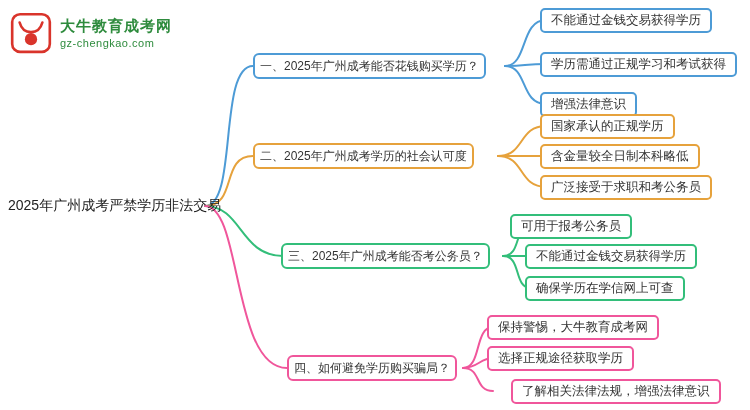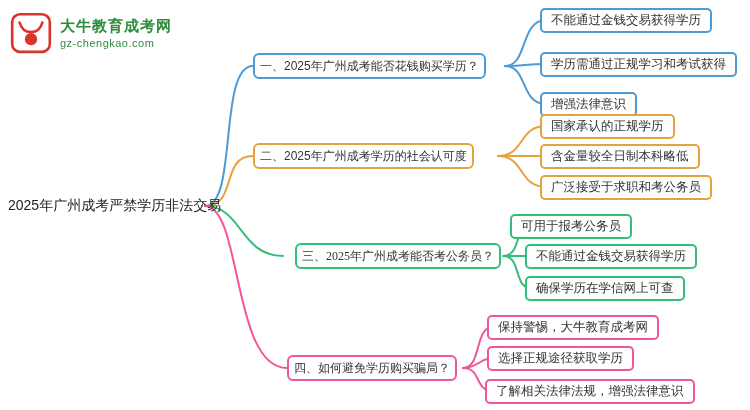--- a/index.html
+++ b/index.html
@@ -121,21 +121,21 @@
 <div class="node branch c0" style="left: 253px; top: 53px; border-color: rgb(77, 155, 214);">一、2025年广州成考能否花钱购买学历？</div>
 <div class="node leaf c0" style="left: 540px; top: 8px; border-color: rgb(77, 155, 214);">不能通过金钱交易获得学历</div>
 <div class="node leaf c0" style="left: 540px; top: 52px; border-color: rgb(77, 155, 214); text-align: center;">学历需通过正规学习和考试获得</div>
 <div class="node leaf c0" style="left: 540px; top: 92px; border-color: rgb(77, 155, 214);">增强法律意识</div>
 
 <div class="node branch c1" style="left: 253px; top: 143px; border-color: rgb(230, 162, 60);">二、2025年广州成考学历的社会认可度</div>
 <div class="node leaf c1" style="left: 540px; top: 114px; border-color: rgb(230, 162, 60);">国家承认的正规学历</div>
 <div class="node leaf c1" style="left: 540px; top: 144px; border-color: rgb(230, 162, 60);">含金量较全日制本科略低</div>
 <div class="node leaf c1" style="left: 540px; top: 175px; border-color: rgb(230, 162, 60);">广泛接受于求职和考公务员</div>
 
-<div class="node branch c2" style="left: 295px; top: 243px; border-color: rgb(51, 190, 122); font-family: Liberation Serif, serif;">三、2025年广州成考能否考公务员？</div>
+<div class="node branch c2" style="left: 281px; top: 243px; border-color: rgb(51, 190, 122);">三、2025年广州成考能否考公务员？</div>
 <div class="node leaf c2" style="left: 510px; top: 214px; border-color: rgb(51, 190, 122);">可用于报考公务员</div>
 <div class="node leaf c2" style="left: 525px; top: 244px; border-color: rgb(51, 190, 122);">不能通过金钱交易获得学历</div>
 <div class="node leaf c2" style="left: 525px; top: 276px; border-color: rgb(51, 190, 122);">确保学历在学信网上可查</div>
 
 <div class="node branch c3" style="left: 287px; top: 355px; border-color: rgb(240, 86, 155);">四、如何避免学历购买骗局？</div>
 <div class="node leaf c3" style="left: 487px; top: 315px; border-color: rgb(240, 86, 155);">保持警惕，大牛教育成考网</div>
 <div class="node leaf c3" style="left: 487px; top: 346px; border-color: rgb(240, 86, 155); font-family: Liberation Serif, serif;">选择正规途径获取学历</div>
-<div class="node leaf c3" style="left: 485px; top: 379px; border-color: rgb(240, 86, 155);">了解相关法律法规，增强法律意识</div>
+<div class="node leaf c3" style="left: 511px; top: 379px; border-color: rgb(240, 86, 155);">了解相关法律法规，增强法律意识</div>
 
 </body></html>

